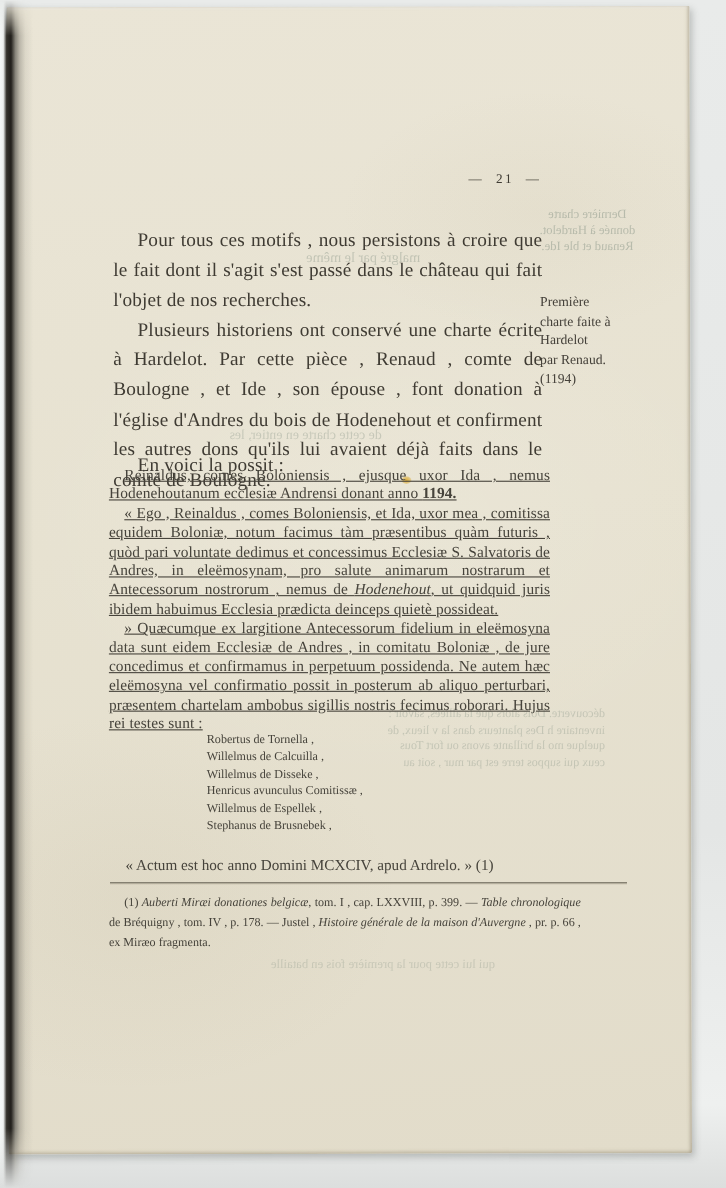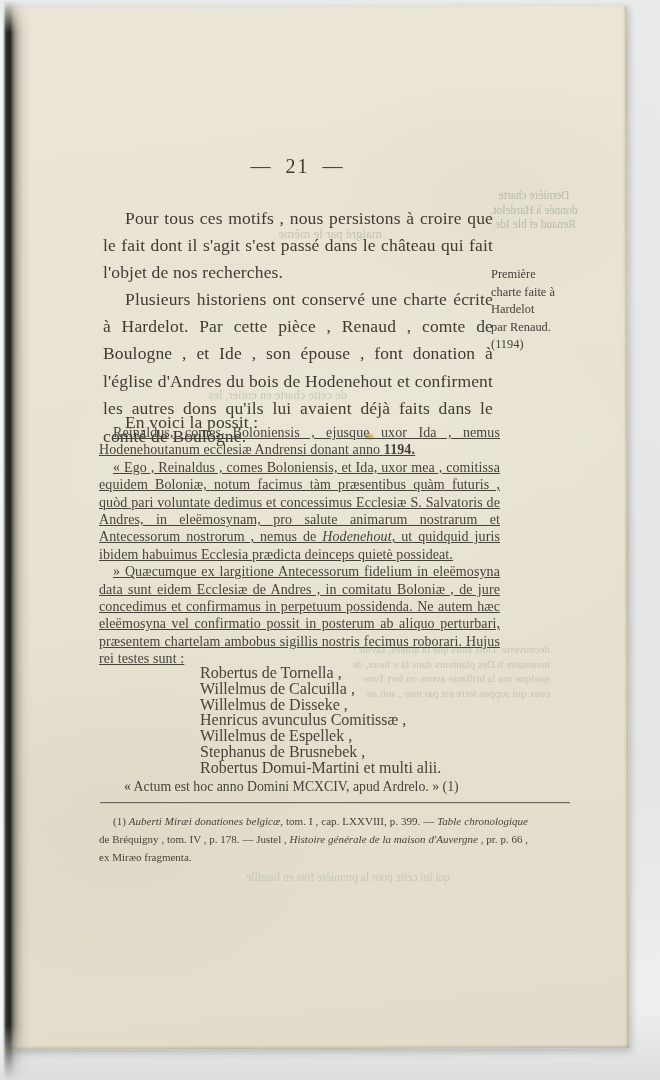--- a/index.html
+++ b/index.html
@@ -32,21 +32,21 @@
       #34322c 6px, #211f1b 10px,
       #87847a 14px, rgba(120,116,106,.40) 18px,
       rgba(120,116,106,.12) 23px, rgba(120,116,106,0) 30px);
     -webkit-mask-image:linear-gradient(180deg,transparent 0%,#000 3%,#000 95%,transparent 100%);
     mask-image:linear-gradient(180deg,transparent 0%,#000 3%,#000 95%,transparent 100%);
     pointer-events:none;
   }
   .content{position:absolute;left:0;top:0;width:660px;height:1080px;z-index:4;color:#3f3b33;}
   .page-num{
     position:absolute;left:103px;top:155px;width:389px;
-    text-align:center;font-size:20px;letter-spacing:2px;word-spacing:6px;
+    text-align:right;font-size:12px;letter-spacing:2px;word-spacing:6px;
   }
   .para{
     position:absolute;left:103px;width:390px;
     font-size:17.5px;line-height:27.4px;text-align:justify;
     text-indent:22px;letter-spacing:.15px;
   }
   .p1{top:187px;}
   .p2{top:268px;}
   .p3{top:391px;text-align:left;}
   .margin-note{
@@ -55,25 +55,25 @@
   }
   .latin{
     position:absolute;left:99px;top:424px;width:401px;
     font-size:14px;line-height:17.4px;text-align:justify;
     letter-spacing:.1px;color:#46433b;text-decoration:underline;
   }
   .latin p{margin:0;text-indent:14px;}
   .bold{font-weight:bold;}
   .it{font-style:italic;}
   .witnesses{
-    position:absolute;left:200px;top:665px;width:300px;
-    font-size:16px;line-height:15.8px;color:#46433b;
+    position:absolute;left:188px;top:665px;width:300px;
+    font-size:11px;line-height:15.8px;color:#46433b;
   }
   .actum{
-    position:absolute;left:110px;top:779px;width:401px;
+    position:absolute;left:100px;top:779px;width:401px;
     font-size:13.8px;text-indent:14px;color:#46433b;
   }
   .fn-rule{position:absolute;left:100px;top:802px;width:470px;height:1px;background:#6f6a5d;box-shadow:0 1px 0 rgba(180,172,150,.5);}
   .footnote{
     position:absolute;left:99px;top:812px;width:429px;
     font-size:11px;line-height:18px;text-align:justify;
     text-indent:14px;color:#46433b;
   }
   .ghost{
     position:absolute;color:#79887b;pointer-events:none;z-index:3;
@@ -130,21 +130,20 @@
       <p>» Quæcumque ex largitione Antecessorum fidelium in eleëmosyna data sunt eidem Ecclesiæ de Andres , in comitatu Boloniæ , de jure concedimus et confirmamus in perpetuum possidenda. Ne autem hæc eleëmosyna vel confirmatio possit in posterum ab aliquo perturbari, præsentem chartelam ambobus sigillis nostris fecimus roborari. Hujus rei testes sunt :</p>
     </div>
 
     <div class="witnesses">
       <div>Robertus de Tornella ,</div>
       <div>Willelmus de Calcuilla ,</div>
       <div>Willelmus de Disseke ,</div>
       <div>Henricus avunculus Comitissæ ,</div>
       <div>Willelmus de Espellek ,</div>
       <div>Stephanus de Brusnebek ,</div>
-      <div>Robertus Domui-Martini et multi alii.</div>
     </div>
 
     <div class="actum">« Actum est hoc anno Domini MCXCIV, apud Ardrelo. » (1)</div>
 
     <div class="fn-rule"></div>
 
     <div class="footnote"><span>(1) </span><span class="it">Auberti Miræi donationes belgicæ</span><span>, tom. I , cap. LXXVIII, p. 399. — </span><span class="it">Table chronologique</span><span> de Bréquigny , tom. IV , p. 178. — Justel , </span><span class="it">Histoire générale de la maison d'Auvergne</span><span> , pr. p. 66 , ex Miræo fragmenta.</span></div>
 
   </div>
 </div>

